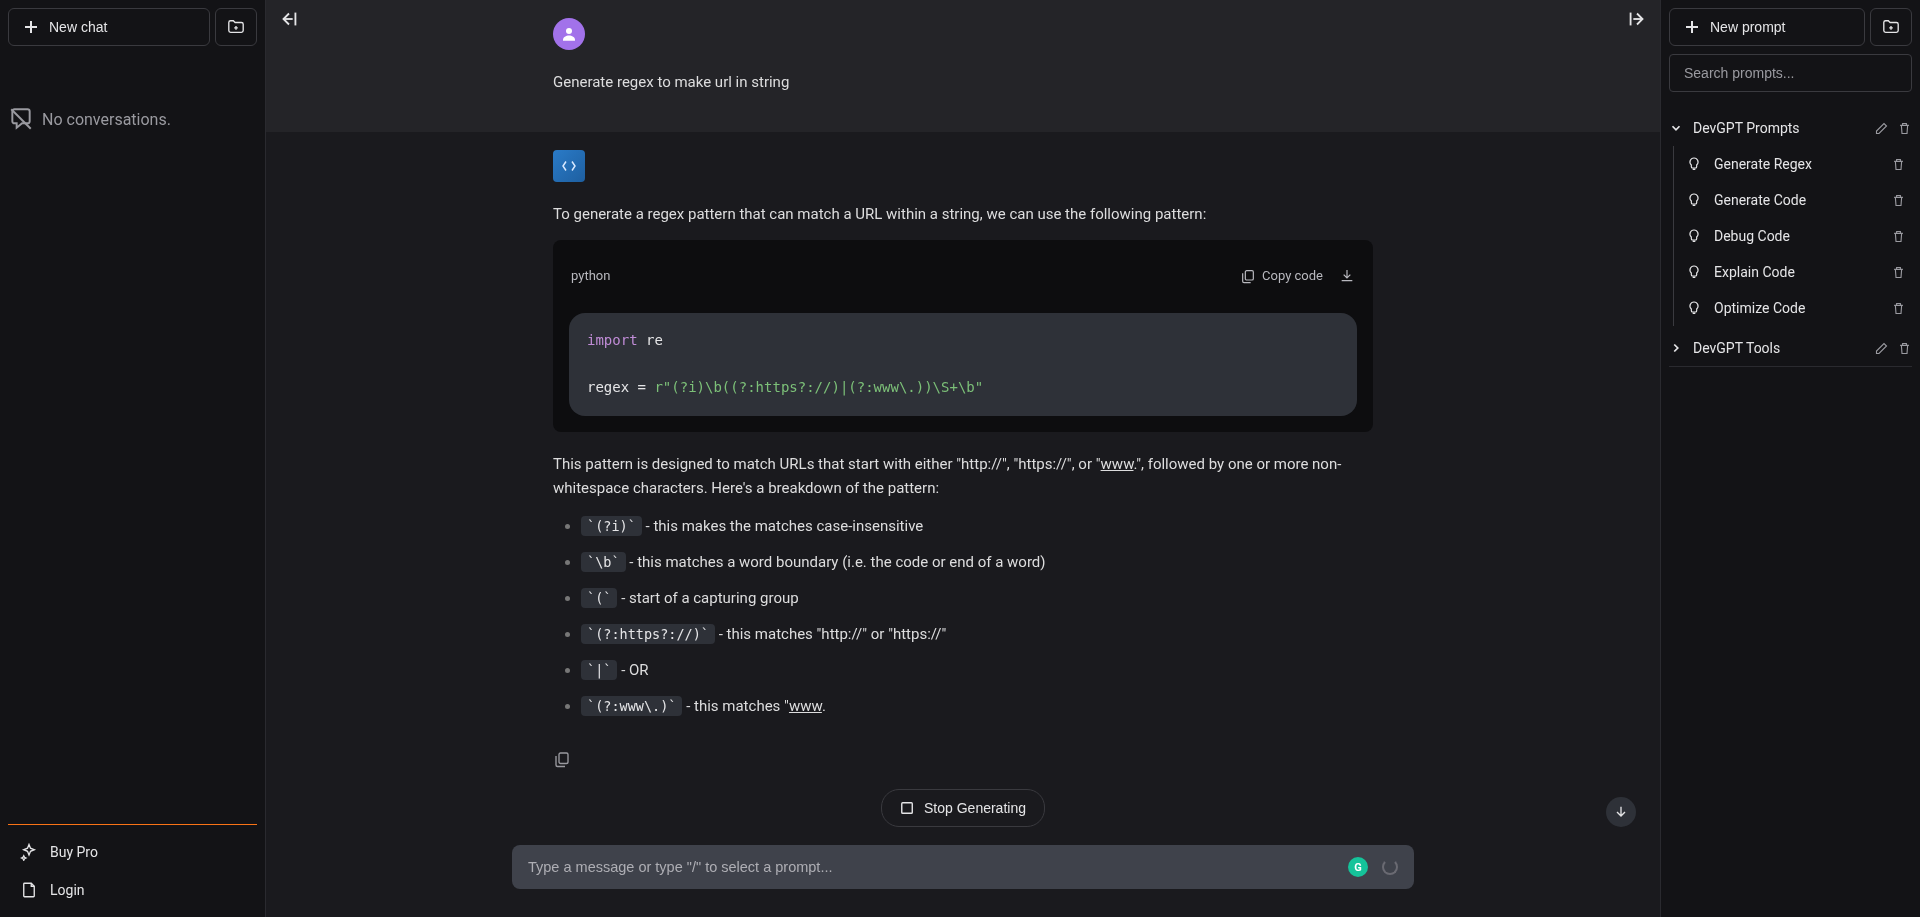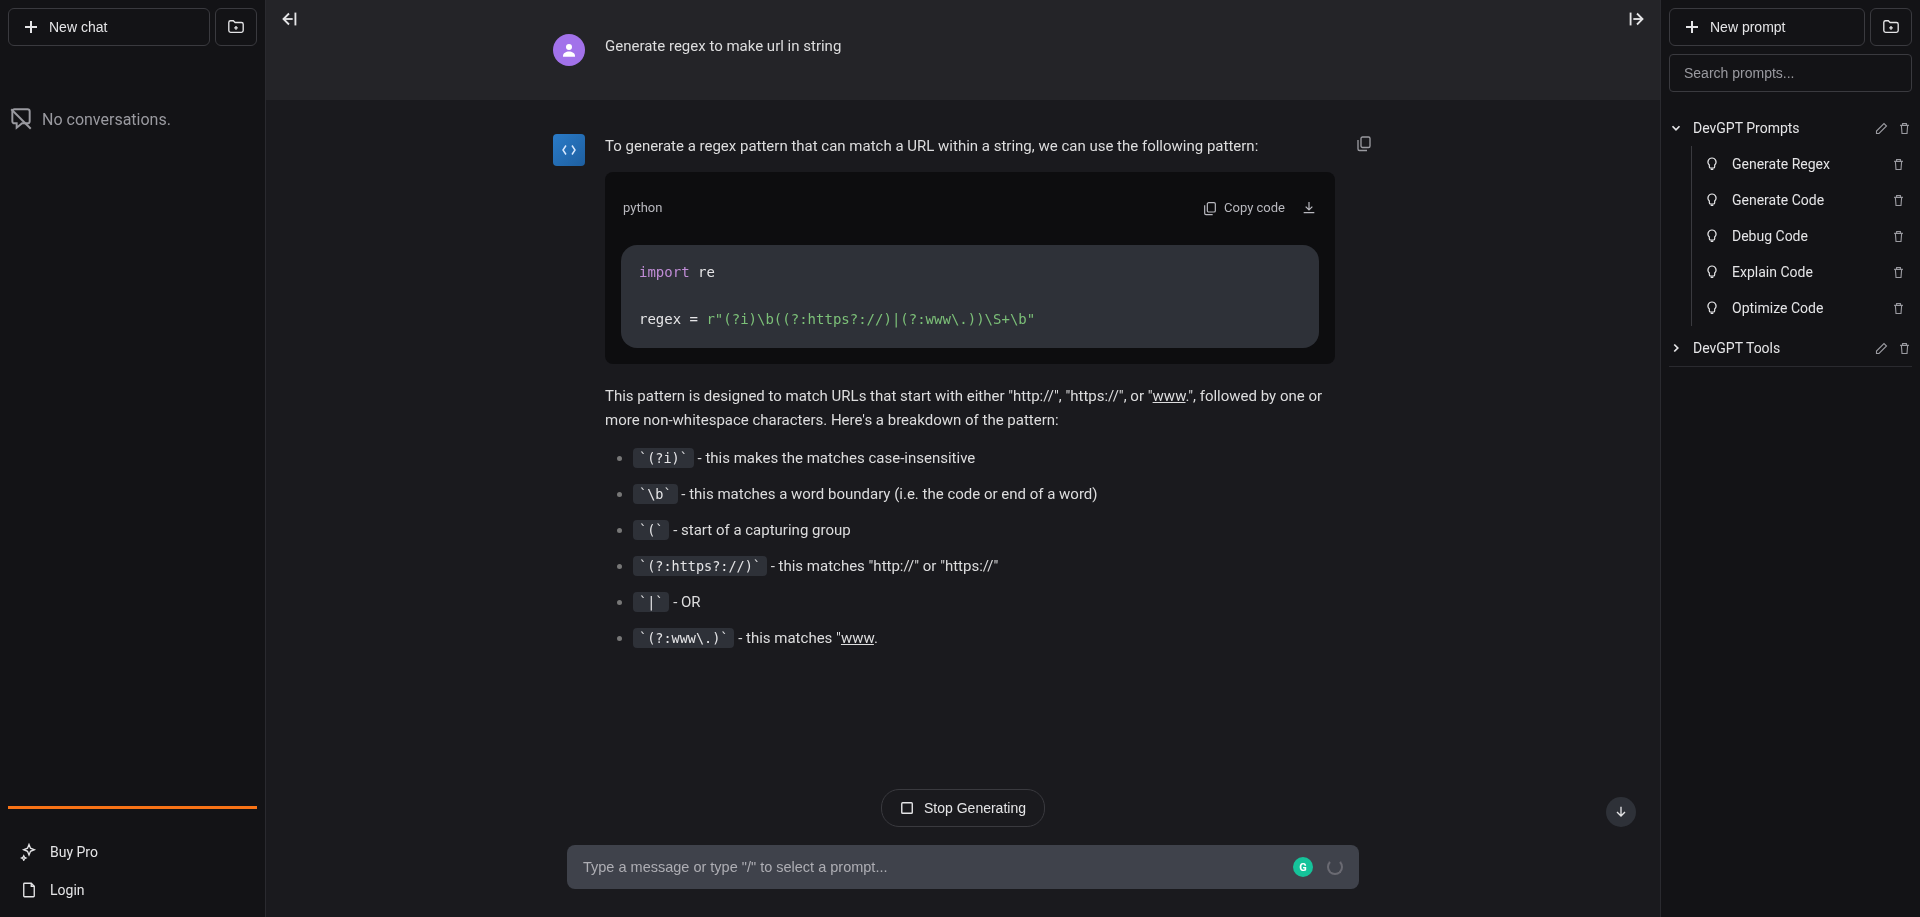--- a/index.html
+++ b/index.html
@@ -50,22 +50,22 @@
   display: flex;
   flex-direction: row;
   align-items: center;
   gap: 8px;
   margin-top: 60px;
   color: #9a9aa0;
 }
 .no-convos svg { color: #9a9aa0; }
 .bottom-section {
   margin-top: auto;
-  border-top: 3px solid #f97316;
-  padding-top: 24px;
+  border-top: 1px solid #f97316;
+  padding-top: 8px;
 }
 .bottom-item {
   display: flex;
   align-items: center;
   gap: 12px;
   padding: 10px 12px;
   color: #e5e5e7;
   font-size: 14px;
   cursor: pointer;
 }
@@ -94,24 +94,25 @@
   overflow-y: auto;
 }
 .message-row {
   display: flex;
   padding: 18px 0;
 }
 .message-row.user { background: #242428; }
 .message-inner {
   width: 100%;
   max-width: 900px;
-  margin: 16px auto;
+  margin: 0 auto;
   display: flex;
   gap: 20px;
   padding: 0 40px;
+  flex-direction: column;
 }
 .avatar {
   width: 32px;
   height: 32px;
   border-radius: 50%;
   flex-shrink: 0;
   display: flex;
   align-items: center;
   justify-content: center;
 }
@@ -210,21 +211,21 @@
   background: linear-gradient(transparent, #1a1a1e);
   pointer-events: none;
 }
 
 
 .input-bar {
   position: absolute;
   bottom: 28px;
   left: 50%;
   transform: translateX(-50%);
-  width: 792px;
+  width: 902px;
   background: #3f424b;
   border-radius: 8px;
   padding: 12px 16px;
   display: flex;
   align-items: center;
 }
 .input-bar input {
   flex: 1;
   background: transparent;
   border: none;
@@ -281,21 +282,21 @@
   display: flex;
   align-items: center;
   padding: 4px 0;
   color: #e5e5e7;
   font-size: 14px;
 }
 .folder-header .chev { margin-right: 10px; cursor: pointer; }
 .folder-header .label { flex: 1; }
 .folder-header .action-icon { margin-left: 8px; color: #9a9aa0; cursor: pointer; }
 .prompt-list {
-  margin-left: 22px;
+  margin-left: 4px;
   border-left: 1px solid #3a3a3f;
   padding-left: 6px;
   margin-top: 6px;
 }
 .prompt-item {
   display: flex;
   align-items: center;
   padding: 10px 6px;
   font-size: 14px;
   color: #e5e5e7;

